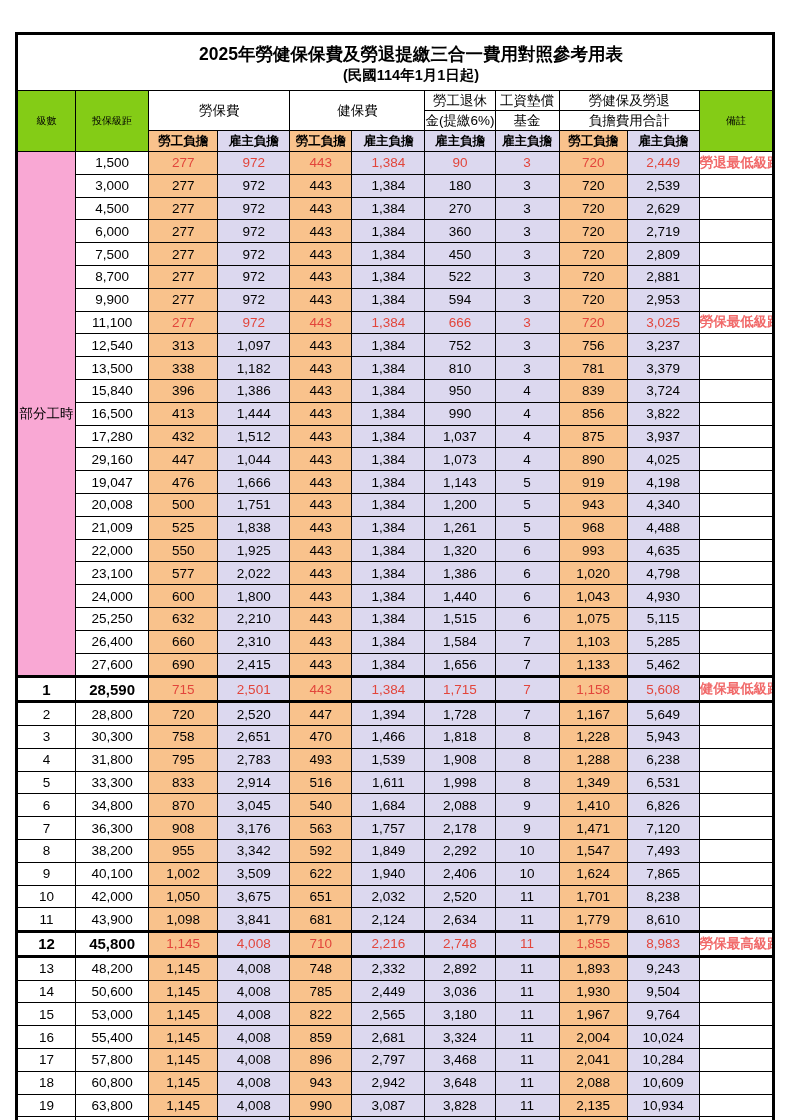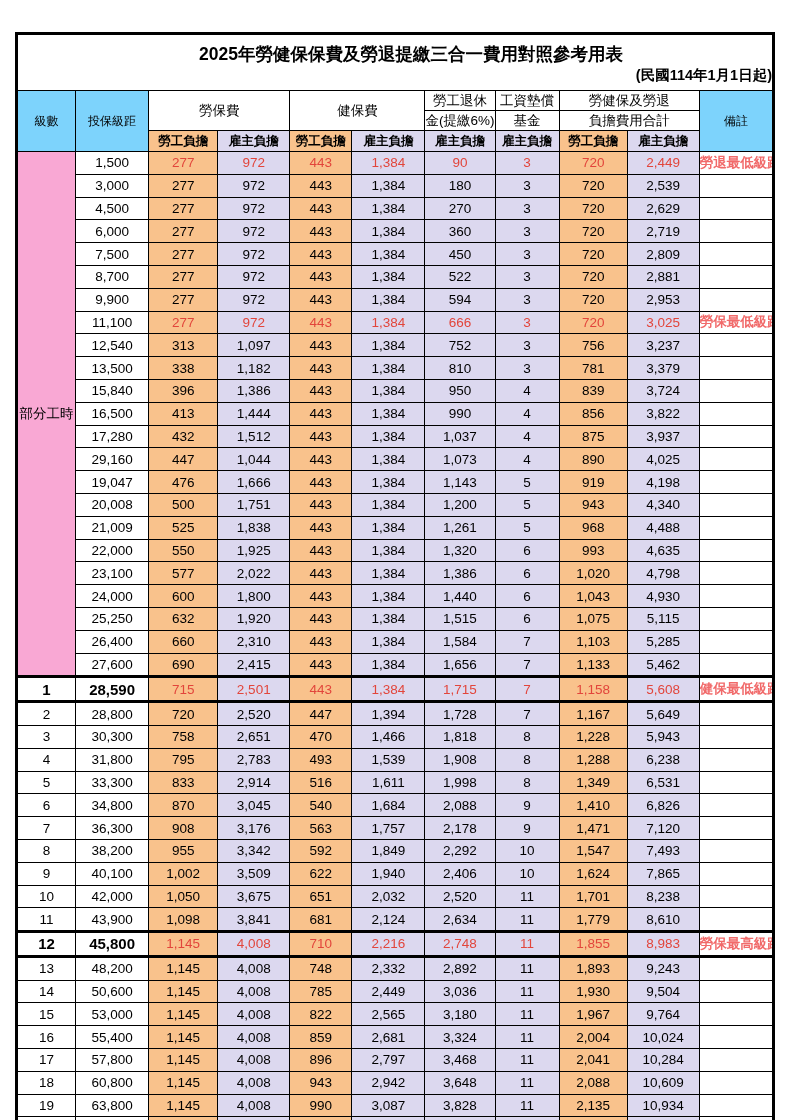--- a/index.html
+++ b/index.html
@@ -9,24 +9,24 @@
   }
   .sheet{position:absolute;left:15px;top:32px;}
   table{border-collapse:collapse;table-layout:fixed;width:760px;border:3px solid #000;}
   td,th{
     border:1.6px solid #000;padding:0;margin:0;text-align:center;vertical-align:middle;
     overflow:hidden;white-space:nowrap;font-weight:normal;
   }
   
   .title-cell{height:55px;background:#fff;padding-left:32px;}
   .title-main{font-size:17.5px;font-weight:bold;line-height:1.55;}
-  .title-sub{font-size:14.5px;font-weight:bold;line-height:1.1;text-align:right;}
+  .title-sub{font-size:14.5px;font-weight:bold;line-height:1.1;}
   
   .h-group{font-size:13.5px;height:19px;background:#fff;}
-  .h-span{font-size:12px;background:#7dd3fc;margin-left:24px;}
+  .h-span{font-size:10px;background:#84cc16;margin-left:24px;}
   .h-sub{font-size:12.5px;font-weight:bold;height:20px;}
   
   .data td{height:21.8px;font-size:13.5px;}
   .worker{background:#F9C28C;}
   .employer{background:#DCD8EF;}
   .red td.val{color:#E2453B;}
   .remark-cell{font-size:10px;font-weight:bold;color:#F16A6A;}
   .bold-row td.bracket, .bold-row td.level{font-weight:bold;font-size:15px;}
   .bracket{font-size:13.5px;}
   .part-time{font-size:13px;background:#f9a8d4;}
@@ -320,21 +320,21 @@
           <td class="val employer">1,384</td>
           <td class="val employer">1,440</td>
           <td class="val employer">6</td>
           <td class="val worker">1,043</td>
           <td class="val employer">4,930</td>
           <td class="remark-cell"></td>
         </tr>
         <tr class="data">
           <td class="bracket">25,250</td>
           <td class="val worker">632</td>
-          <td class="val employer">1,920</td>
+          <td class="val employer">2,210</td>
           <td class="val worker">443</td>
           <td class="val employer">1,384</td>
           <td class="val employer">1,515</td>
           <td class="val employer">6</td>
           <td class="val worker">1,075</td>
           <td class="val employer">5,115</td>
           <td class="remark-cell"></td>
         </tr>
         <tr class="data">
           <td class="bracket">26,400</td>

